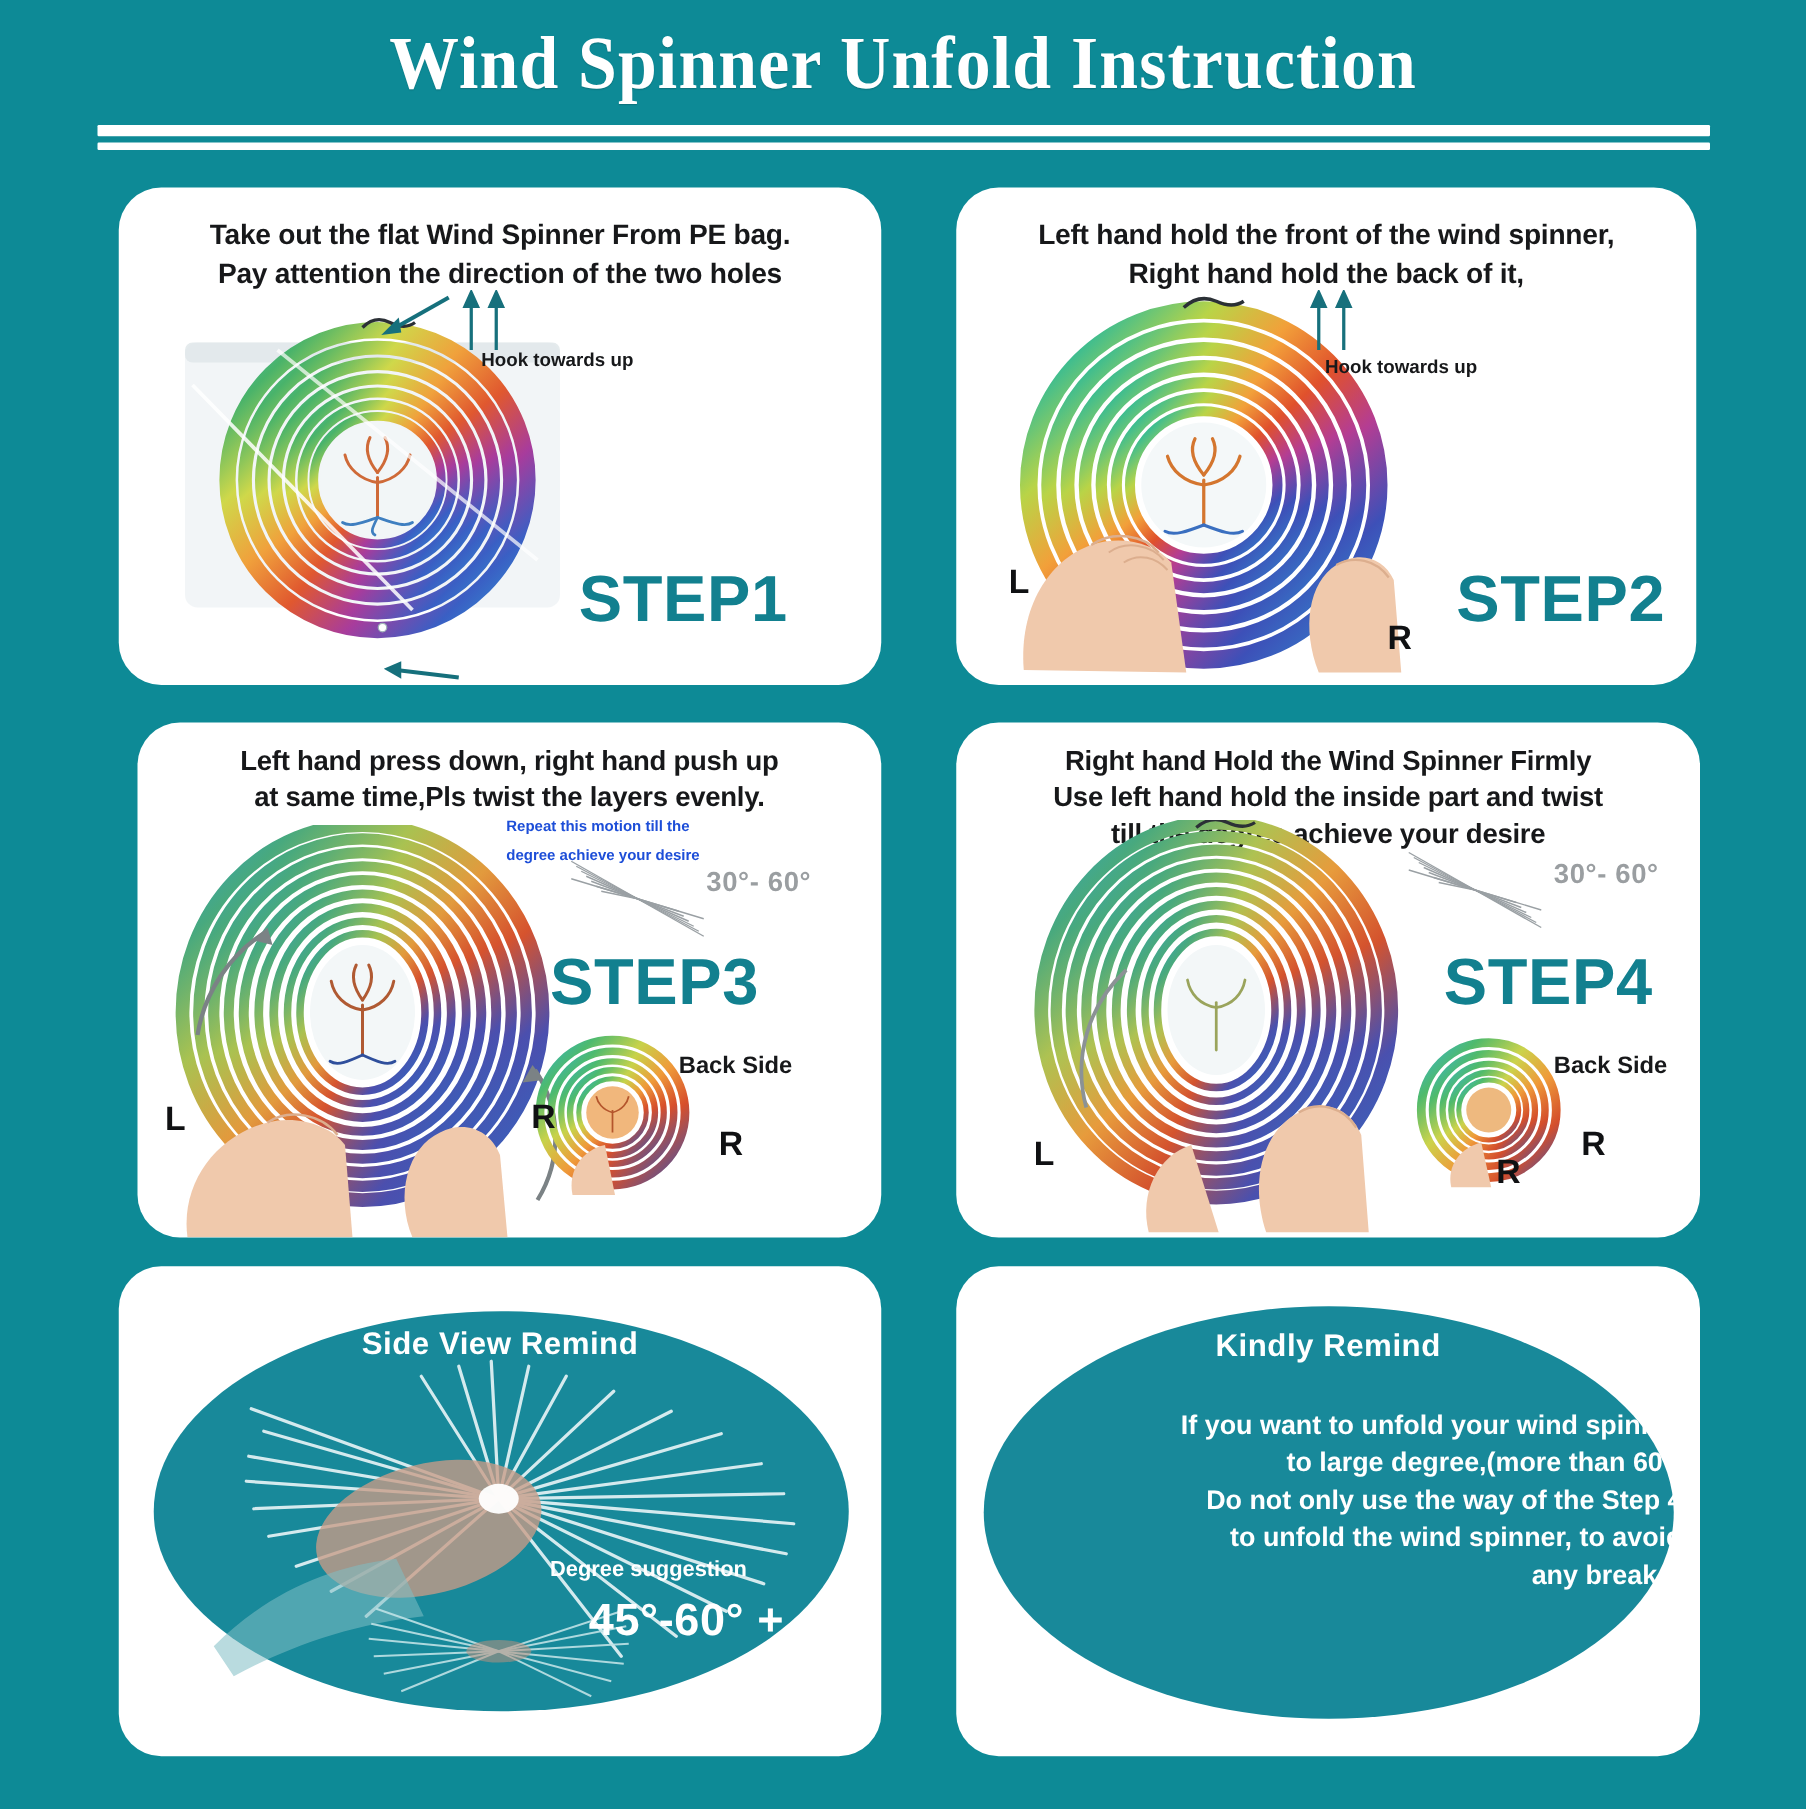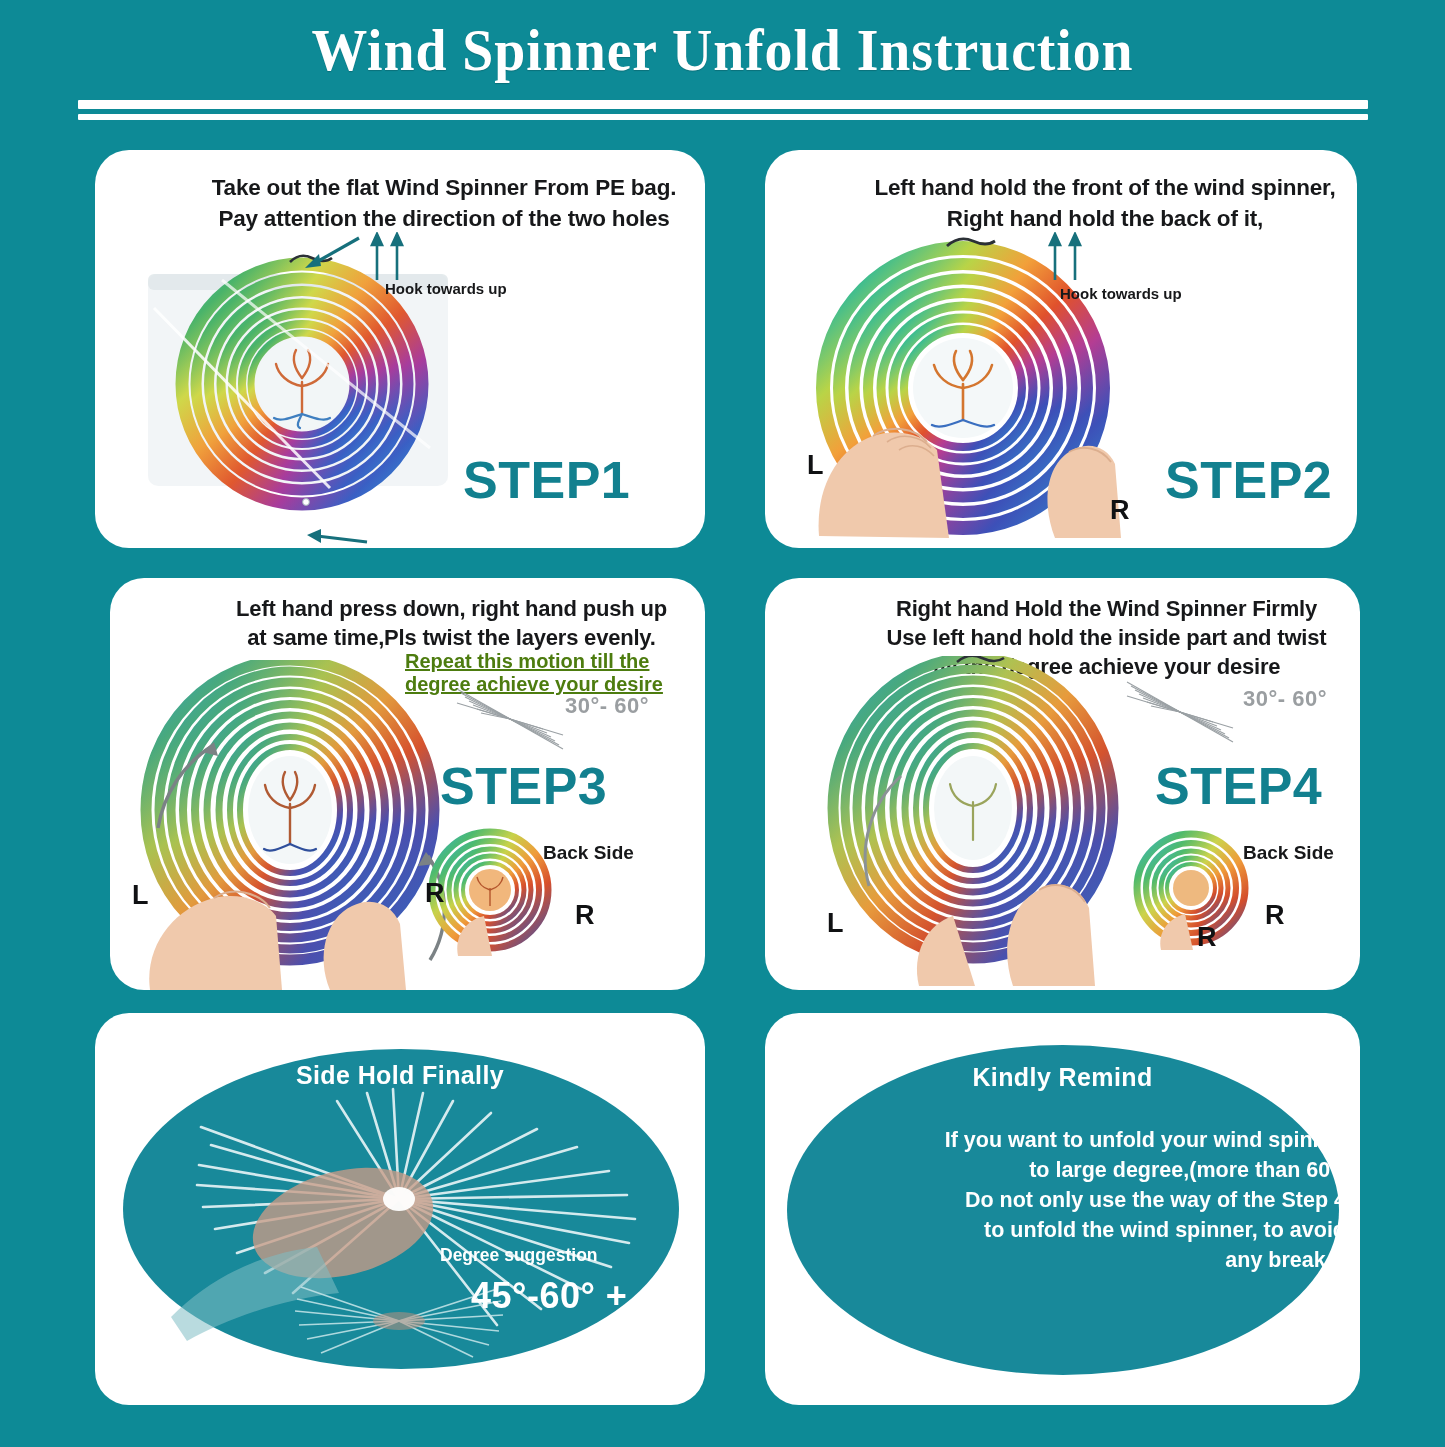--- a/index.html
+++ b/index.html
@@ -44,21 +44,20 @@
   .ptext{
     position:absolute;left:0;top:22px;width:100%;
     text-align:center;
     color:#17181a;
     font-weight:bold;
     font-size:22.5px;
     line-height:31px;
     letter-spacing:-.2px;
     padding:0 18px;box-sizing:border-box;
     white-space:pre-line;
-    margin-left:44px;
   }
   #p3 .ptext,#p4 .ptext{font-size:22px;line-height:29px;top:16px;}
 
   .step-label{
     position:absolute;
     color:#12808f;
     font-weight:bold;
     font-size:52px;
     letter-spacing:.5px;
   }
@@ -104,26 +103,25 @@
     position:absolute;
     color:#17181a;
     font-weight:bold;
     font-size:19px;
   }
   #p3 .backside{left:433px;top:264px;}
   #p4 .backside{left:478px;top:264px;}
 
   .repeat-note{
     position:absolute;
-    color:#4d7c0f;
-    font-weight:bold;
-    font-size:20px;
+    color:#1d4ed8;
+    font-weight:bold;
+    font-size:12px;
     line-height:23px;
     white-space:pre-line;
-    text-decoration:underline;
   }
   #p3 .repeat-note{left:295px;top:72px;}
 
   .deg-note{
     position:absolute;
     color:#9a9ea1;
     font-weight:bold;
     font-size:22px;
     letter-spacing:.5px;
   }
@@ -527,21 +525,21 @@
     <path d="M28,120 C24,102 36,88 52,84 L60,120 Z" fill="#f0c9ac"></path>
   </svg>
   <div class="backside">Back Side</div>
   <div class="lr" style="left:500px;top:322px;">R</div>
   <div class="lr lr-l">L</div>
   <div class="lr lr-r">R</div>
 </div>
 
 <div class="panel" id="p5">
   <div class="ellipse"></div>
-  <div class="ell-title">Side Hold Finally</div>
+  <div class="ell-title">Side View Remind</div>
 
   <svg width="520" height="260" style="position:absolute;left:46px;top:74px;">
     <g stroke="#dff0f3" stroke-width="2.6" stroke-linecap="round" opacity=".95">
       <line x1="258" y1="112" x2="60" y2="40"></line>
       <line x1="258" y1="112" x2="70" y2="58"></line>
       <line x1="258" y1="112" x2="58" y2="78"></line>
       <line x1="258" y1="112" x2="56" y2="98"></line>
       <line x1="258" y1="112" x2="62" y2="120"></line>
       <line x1="258" y1="112" x2="74" y2="142"></line>
       <line x1="258" y1="112" x2="96" y2="166"></line>

